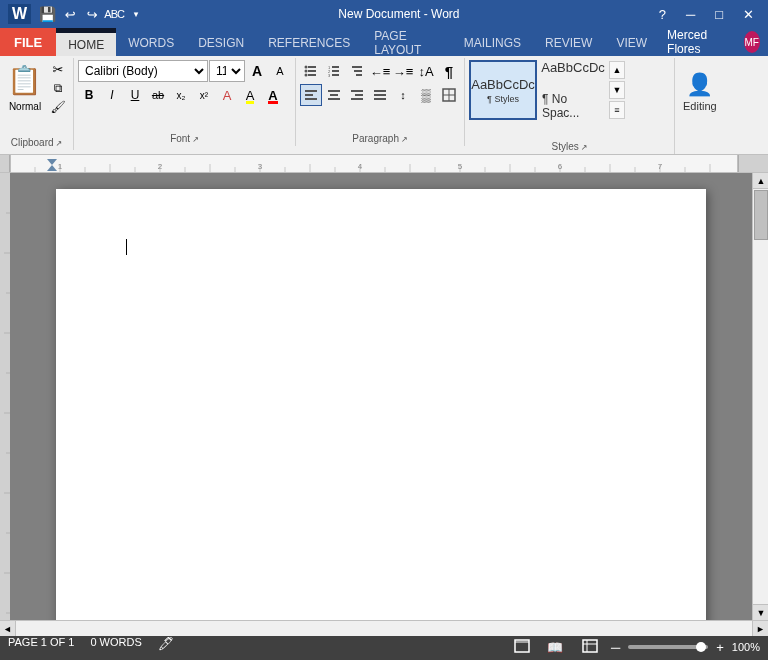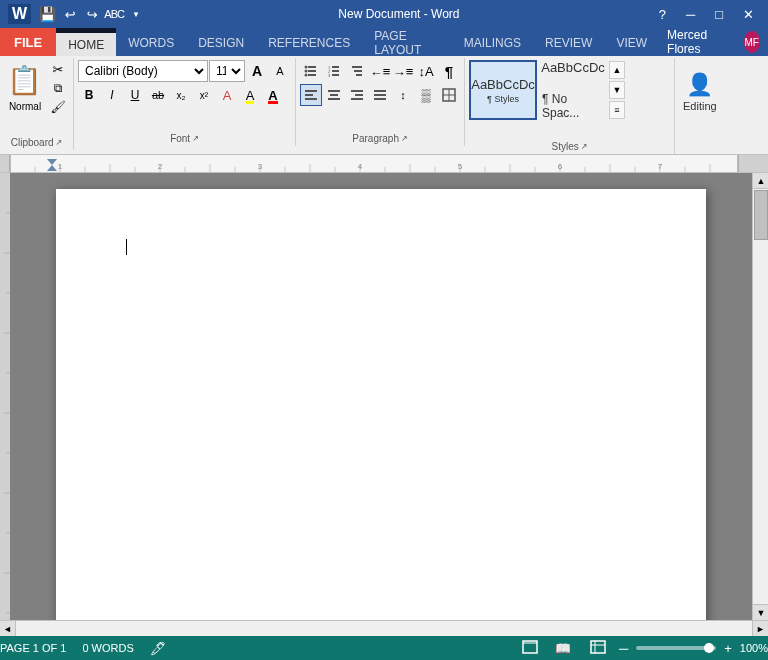--- a/index.html
+++ b/index.html
@@ -43,21 +43,21 @@
 
     
     .status-bar { background: #2b579a; color: white; height: 24px; display: flex; align-items: center; padding: 0 8px; font-size: 11px; gap: 16px; }
 
     
     .highlight-btn { position: relative; }
 
     .doc-container { display: flex; flex: 1; overflow: hidden; }
 
     .group-wrap { display: flex; flex-direction: column; border-right: 1px solid #d0d0d0; padding: 2px 4px; min-height: 88px; position: relative; }
-    .group-wrap-label { font-size: 10px; color: #555; text-align: center; position: absolute; bottom: 2px; left: 0; right: 0; cursor: pointer; display: flex; align-items: center; justify-content: center; gap: 2px; }
+    .group-wrap-label { font-size: 10px; color: #555; text-align: center; position: absolute; bottom: 2px; left: 0; right: 0; cursor: pointer; display: flex; align-items: flex-end; justify-content: center; gap: 2px; }
     .group-wrap-label .expand-icon { font-size: 8px; }
     .group-content { flex: 1; display: flex; flex-direction: column; padding-bottom: 16px; }
 
     .row { display: flex; align-items: center; gap: 1px; margin-bottom: 1px; }
   </style>
 </head>
 <body>
 
 <div class="title-bar">
   <div class="title-bar-left">
@@ -365,21 +365,21 @@
     <div style="width:16px;height:16px;background:#e0e0e0;border-top:1px solid #c0c0c0;display:flex;align-items:center;justify-content:center;cursor:pointer;font-size:9px;">▼</div>
   </div>
 </div>
 
 <div style="height:16px;background:#f0f0f0;border-top:1px solid #c0c0c0;display:flex;align-items:center;">
   <div style="width:16px;height:16px;background:#e0e0e0;border-right:1px solid #c0c0c0;display:flex;align-items:center;justify-content:center;cursor:pointer;font-size:9px;">◄</div>
   <div style="flex:1;background:#f0f0f0;"></div>
   <div style="width:16px;height:16px;background:#e0e0e0;border-left:1px solid #c0c0c0;display:flex;align-items:center;justify-content:center;cursor:pointer;font-size:9px;">►</div>
 </div>
 
-<div class="status-bar" style="background:#0f766e;color:white;height:24px;display:flex;align-items:center;padding:0 0;font-size:11px;gap:16px;">
+<div class="status-bar" style="background:#404040;color:white;height:24px;display:flex;align-items:flex-start;padding:0 8px;font-size:11px;gap:16px;">
   <span>PAGE 1 OF 1</span>
   <span>0 WORDS</span>
   <span style="cursor:pointer;font-size:13px;">🖊</span>
   <div style="margin-left:auto;display:flex;align-items:center;gap:8px;">
     <div style="cursor:pointer;padding:2px 4px;border:1px solid transparent;">
       <svg width="16" height="14" viewBox="0 0 16 14">
           <rect x="1" y="1" width="14" height="12" fill="none" stroke="white" stroke-width="1.5"></rect>
           <line x1="1" y1="3" x2="15" y2="3" stroke="white" stroke-width="1"></line>
         </svg>
     </div>

